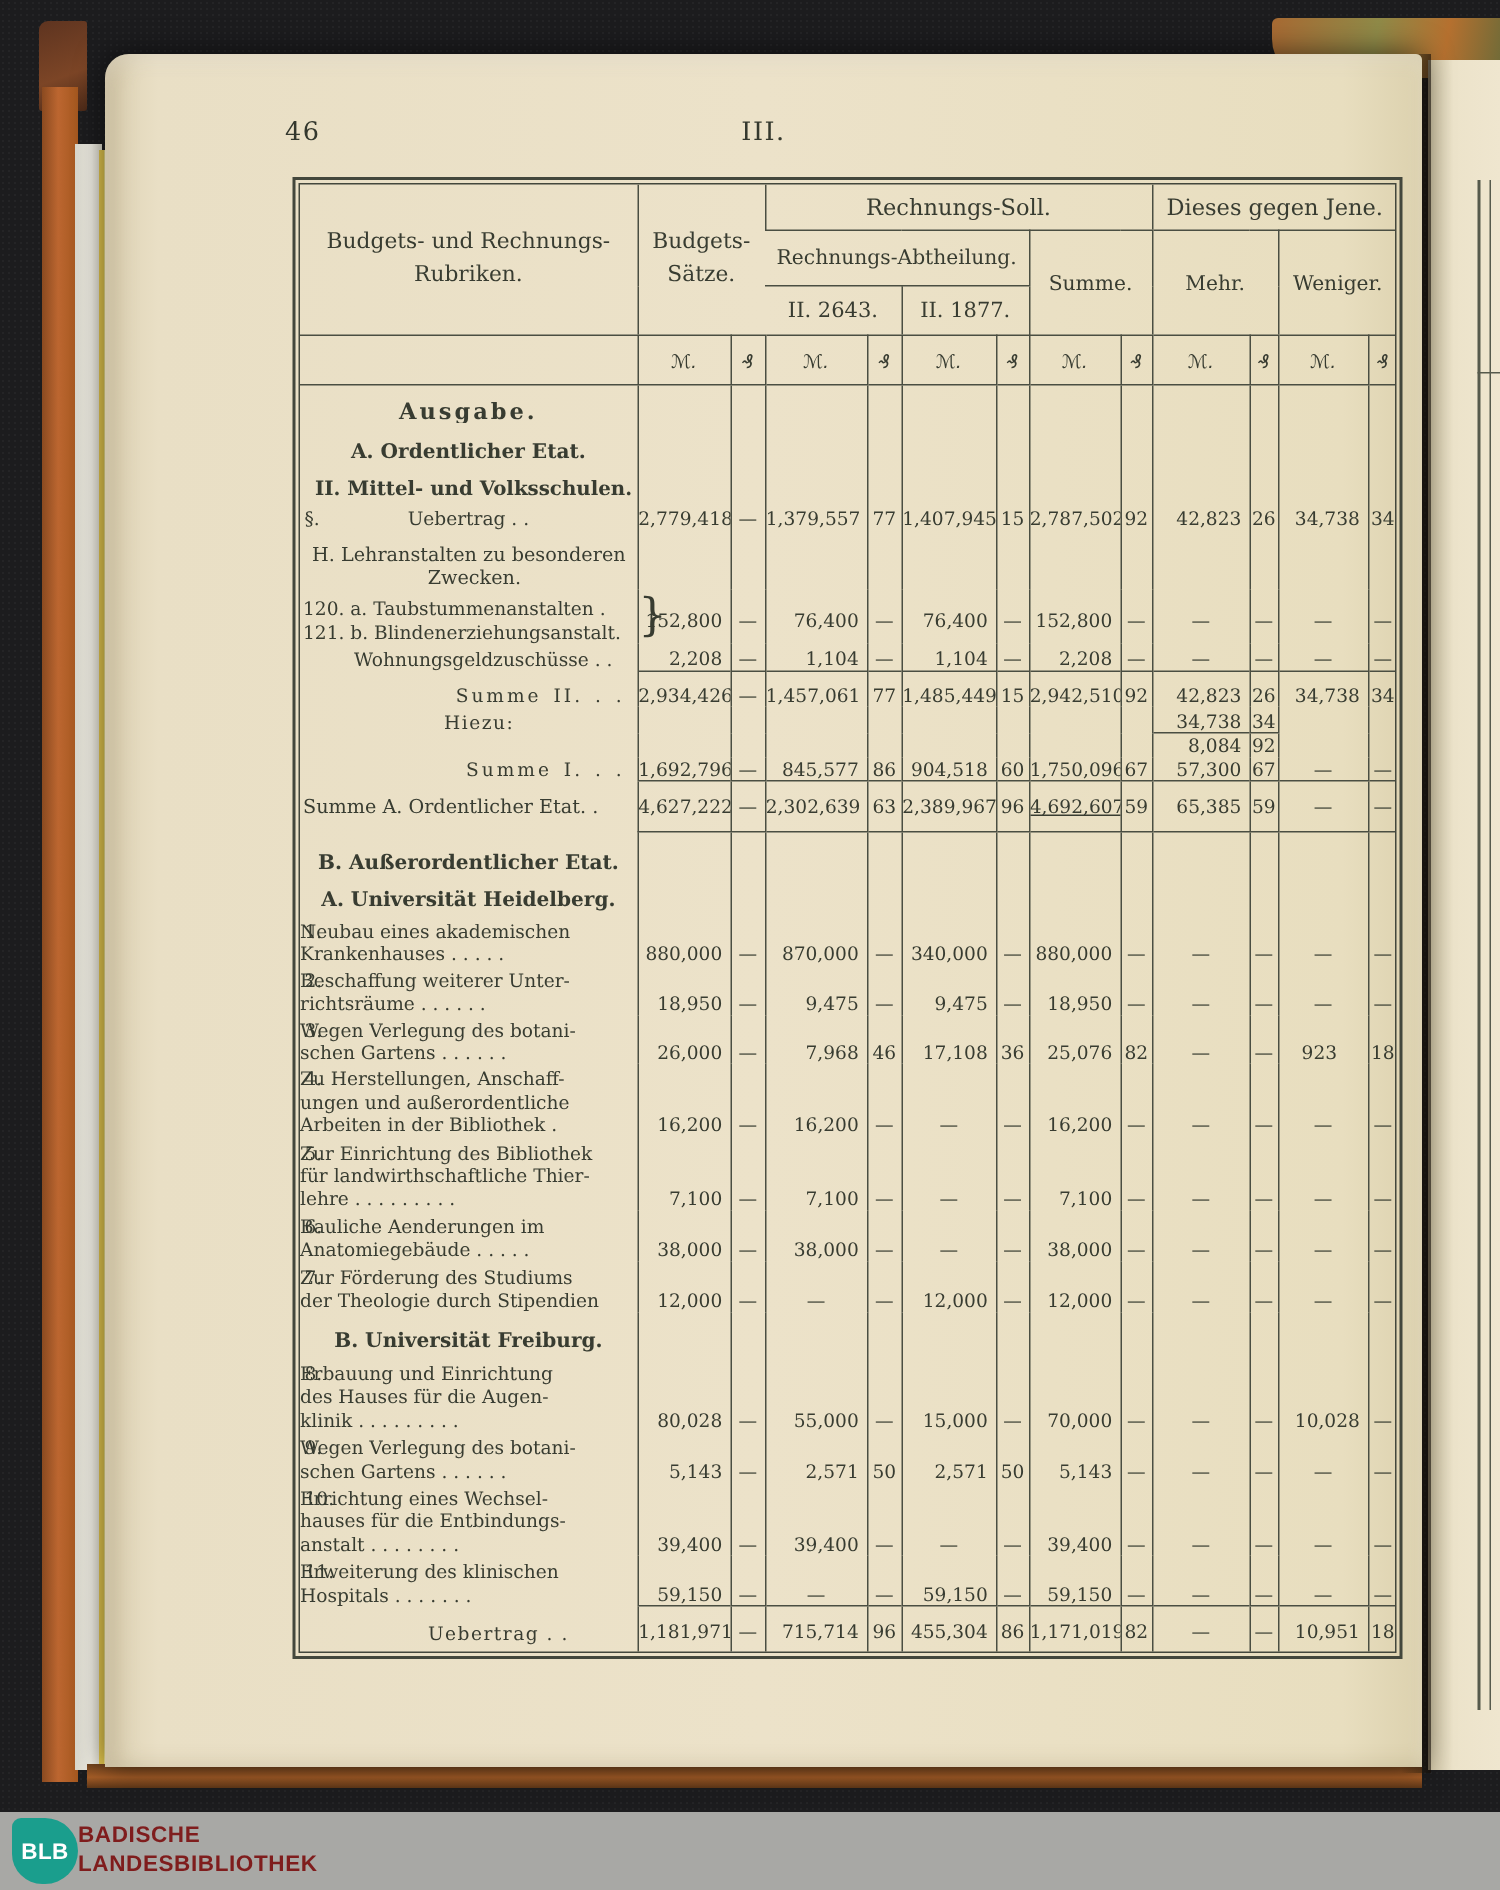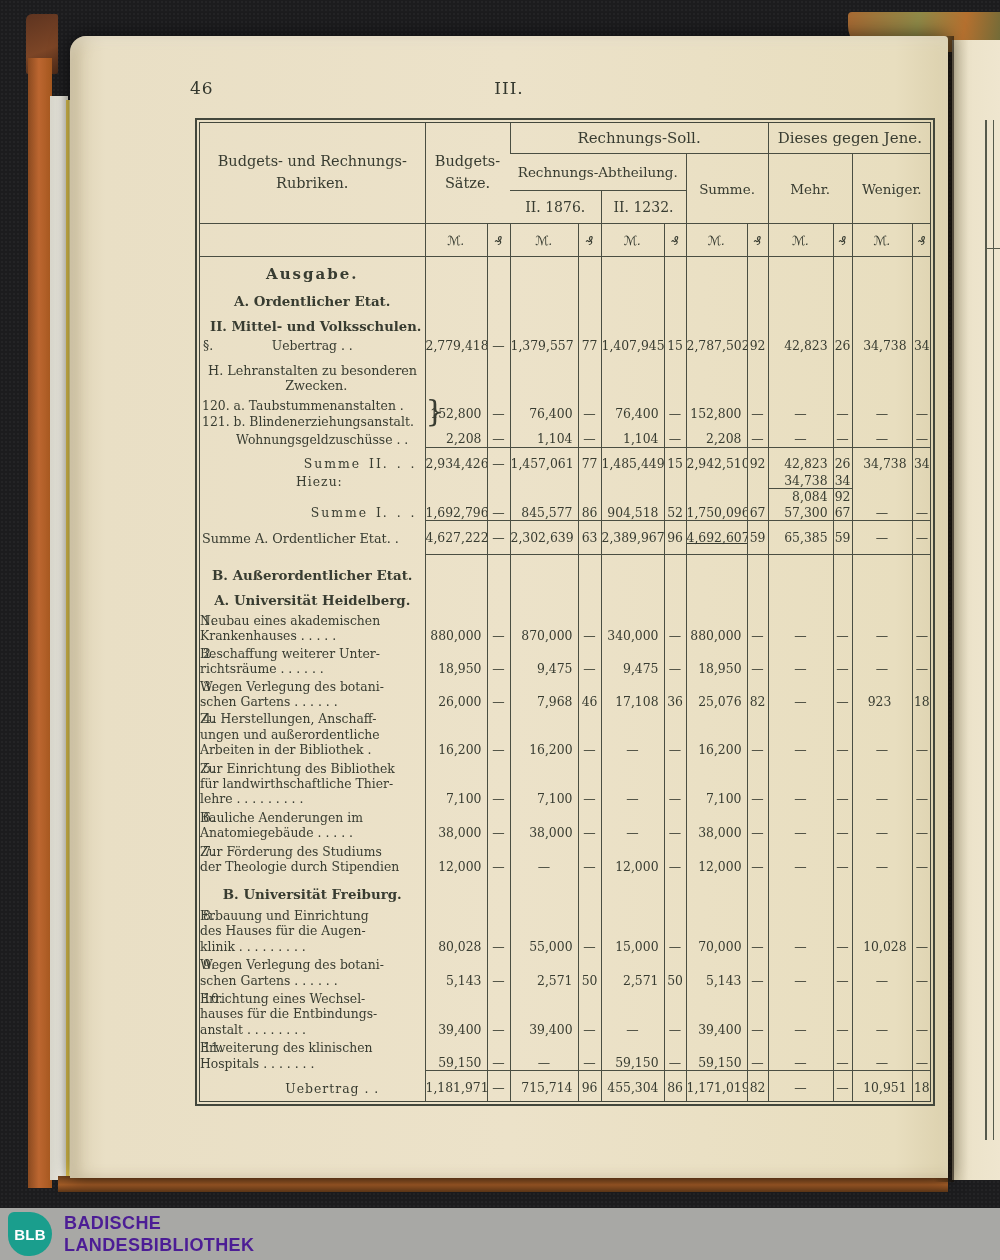--- a/index.html
+++ b/index.html
@@ -85,22 +85,22 @@
   tr.noh td.lbl { padding-left:2px; }
   td.bracecell { position:relative; }
   td.bracecell .brace { position:absolute; left:0px; top:50%; transform:translateY(-52%);
     font-size:30px; font-weight:300; }
   
   .footer { position:absolute; left:0; top:1208px; width:1000px; height:52px; background:#a8a8a5;
     display:flex; align-items:center; font-family:"Liberation Sans", sans-serif; }
   .blb-logo { width:44px; height:44px; margin-left:8px; border-radius:6px 50% 50% 46%;
     display:flex; align-items:center; justify-content:center;
     color:#ffffff; font-weight:bold; font-size:15px; letter-spacing:.3px; }
-  .lib-name { margin-left:12px; font-weight:bold; font-size:18px; line-height:1.25;
-    letter-spacing:.4px; color:#4c1d95; }
+  .lib-name { font-weight:bold; font-size:15px; line-height:1.25;
+    letter-spacing:.4px; color:#7f1d1d; }
   .footer-right { margin-left:auto; margin-right:26px; display:flex; align-items:center; }
   .coa { width:36px; height:42px; margin-right:10px; }
   .state-name { font-size:16.5px; font-weight:500; color:#2a2a28; }
 </style>
 </head>
 <body>
 
 <div class="stage">
 
   <div class="cover-top-left"></div>
@@ -145,22 +145,22 @@
               <td class="soll dblL" colspan="6">Rechnungs-Soll.</td>
               <td class="soll dblL" colspan="4">Dieses gegen Jene.</td>
             </tr>
             <tr>
               <td class="abth dblL" colspan="4">Rechnungs-Abtheilung.</td>
               <td class="abth dblL" colspan="2" rowspan="2">Summe.</td>
               <td class="abth dblL" colspan="2" rowspan="2">Mehr.</td>
               <td class="abth dblL" colspan="2" rowspan="2">Weniger.</td>
             </tr>
             <tr>
-              <td class="yr dblL" colspan="2">II. 1876.</td>
-              <td class="yr dblL" colspan="2">II. 1232.</td>
+              <td class="yr dblL" colspan="2">II. 2643.</td>
+              <td class="yr dblL" colspan="2">II. 1877.</td>
             </tr>
             <tr>
               <td class="unit"></td>
               <td class="unit dblL">ℳ.</td>
               <td class="unit">₰</td>
               <td class="unit dblL">ℳ.</td>
               <td class="unit">₰</td>
               <td class="unit dblL">ℳ.</td>
               <td class="unit">₰</td>
               <td class="unit dblL">ℳ.</td>
@@ -347,21 +347,21 @@
               </tr>
               <tr class="sum">
                 <td class="lbl">
                   <div class="ln">Summe I.  .  .</div>
                 </td>
                 <td class="m dblL"><span>1,692,796</span></td>
                 <td class="pf dash"><span>—</span></td>
                 <td class="m dblL"><span>845,577</span></td>
                 <td class="pf"><span>86</span></td>
                 <td class="m dblL"><span>904,518</span></td>
-                <td class="pf"><span>52</span></td>
+                <td class="pf"><span>60</span></td>
                 <td class="m dblL"><span>1,750,096</span></td>
                 <td class="pf"><span>67</span></td>
                 <td class="m dblL"><span>57,300</span></td>
                 <td class="pf"><span>67</span></td>
                 <td class="m dblL dash"><span>—</span></td>
                 <td class="pf dash"><span>—</span></td>
               </tr>
               <tr class="sumA">
                 <td class="lbl" style="padding-top: 9px; padding-bottom: 8px;">
                   <div class="ln">Summe A. Ordentlicher Etat.  .</div>

